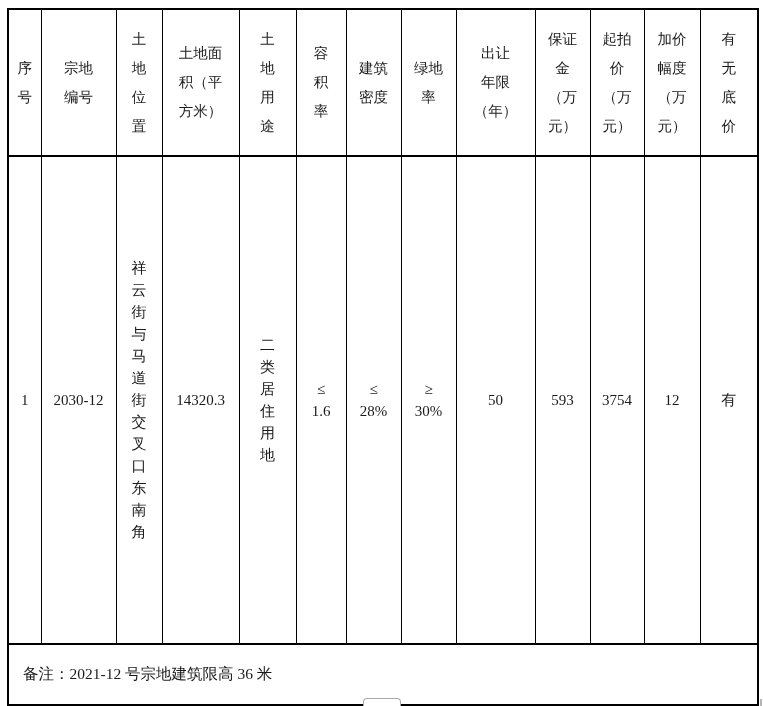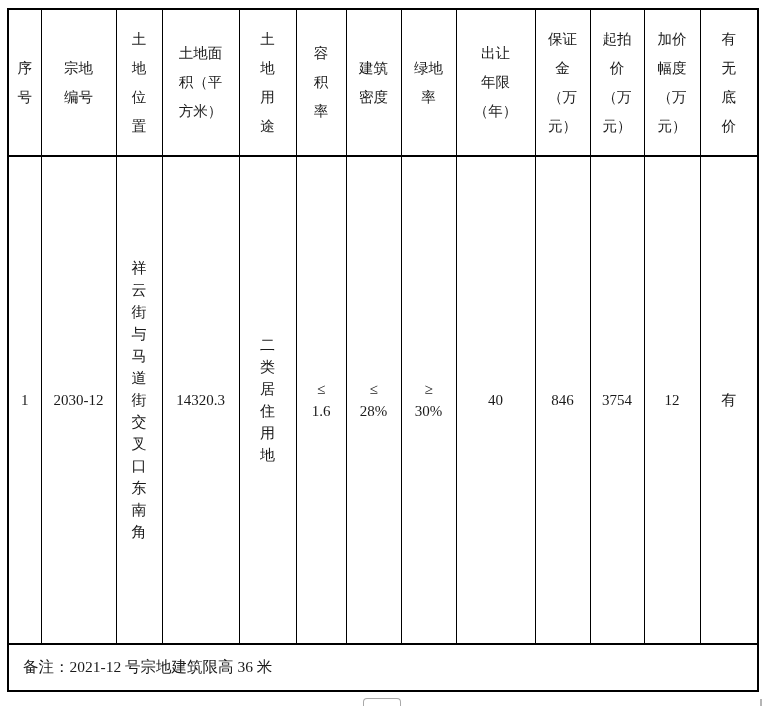--- a/index.html
+++ b/index.html
@@ -33,21 +33,21 @@
     border: 1px solid #000000;
   }
   table.land-table {
     border: 2px solid #000000;
   }
   tr.data-row td { border-top: 2px solid #000000; }
   tr.note-row td { border-top: 2px solid #000000; }
 
   tr.header-row { height: 147px; }
   tr.data-row   { height: 488px; }
-  tr.note-row   { height: 47px; font-family: Liberation Serif, serif;  }
+  tr.note-row   { height: 61px; font-family: Liberation Serif, serif;  }
 
   tr.header-row td {
     text-align: center;
     vertical-align: middle;
     font-size: 14.5px;
     line-height: 29px;
     white-space: pre-line;
     padding: 0;
   }
   tr.data-row td {
@@ -178,22 +178,22 @@
 居
 住
 用
 地</td>
       <td class="cell-limit">≤
 1.6</td>
       <td class="cell-limit">≤
 28%</td>
       <td class="cell-limit">≥
 30%</td>
-      <td>40</td>
-      <td>846</td>
+      <td>50</td>
+      <td>593</td>
       <td>3754</td>
       <td>12</td>
       <td class="cell-reserve">有</td>
     </tr>
 
     <tr class="note-row">
       <td colspan="13">备注：2021-12 号宗地建筑限高 36 米</td>
     </tr>
   </tbody>
     </table>

